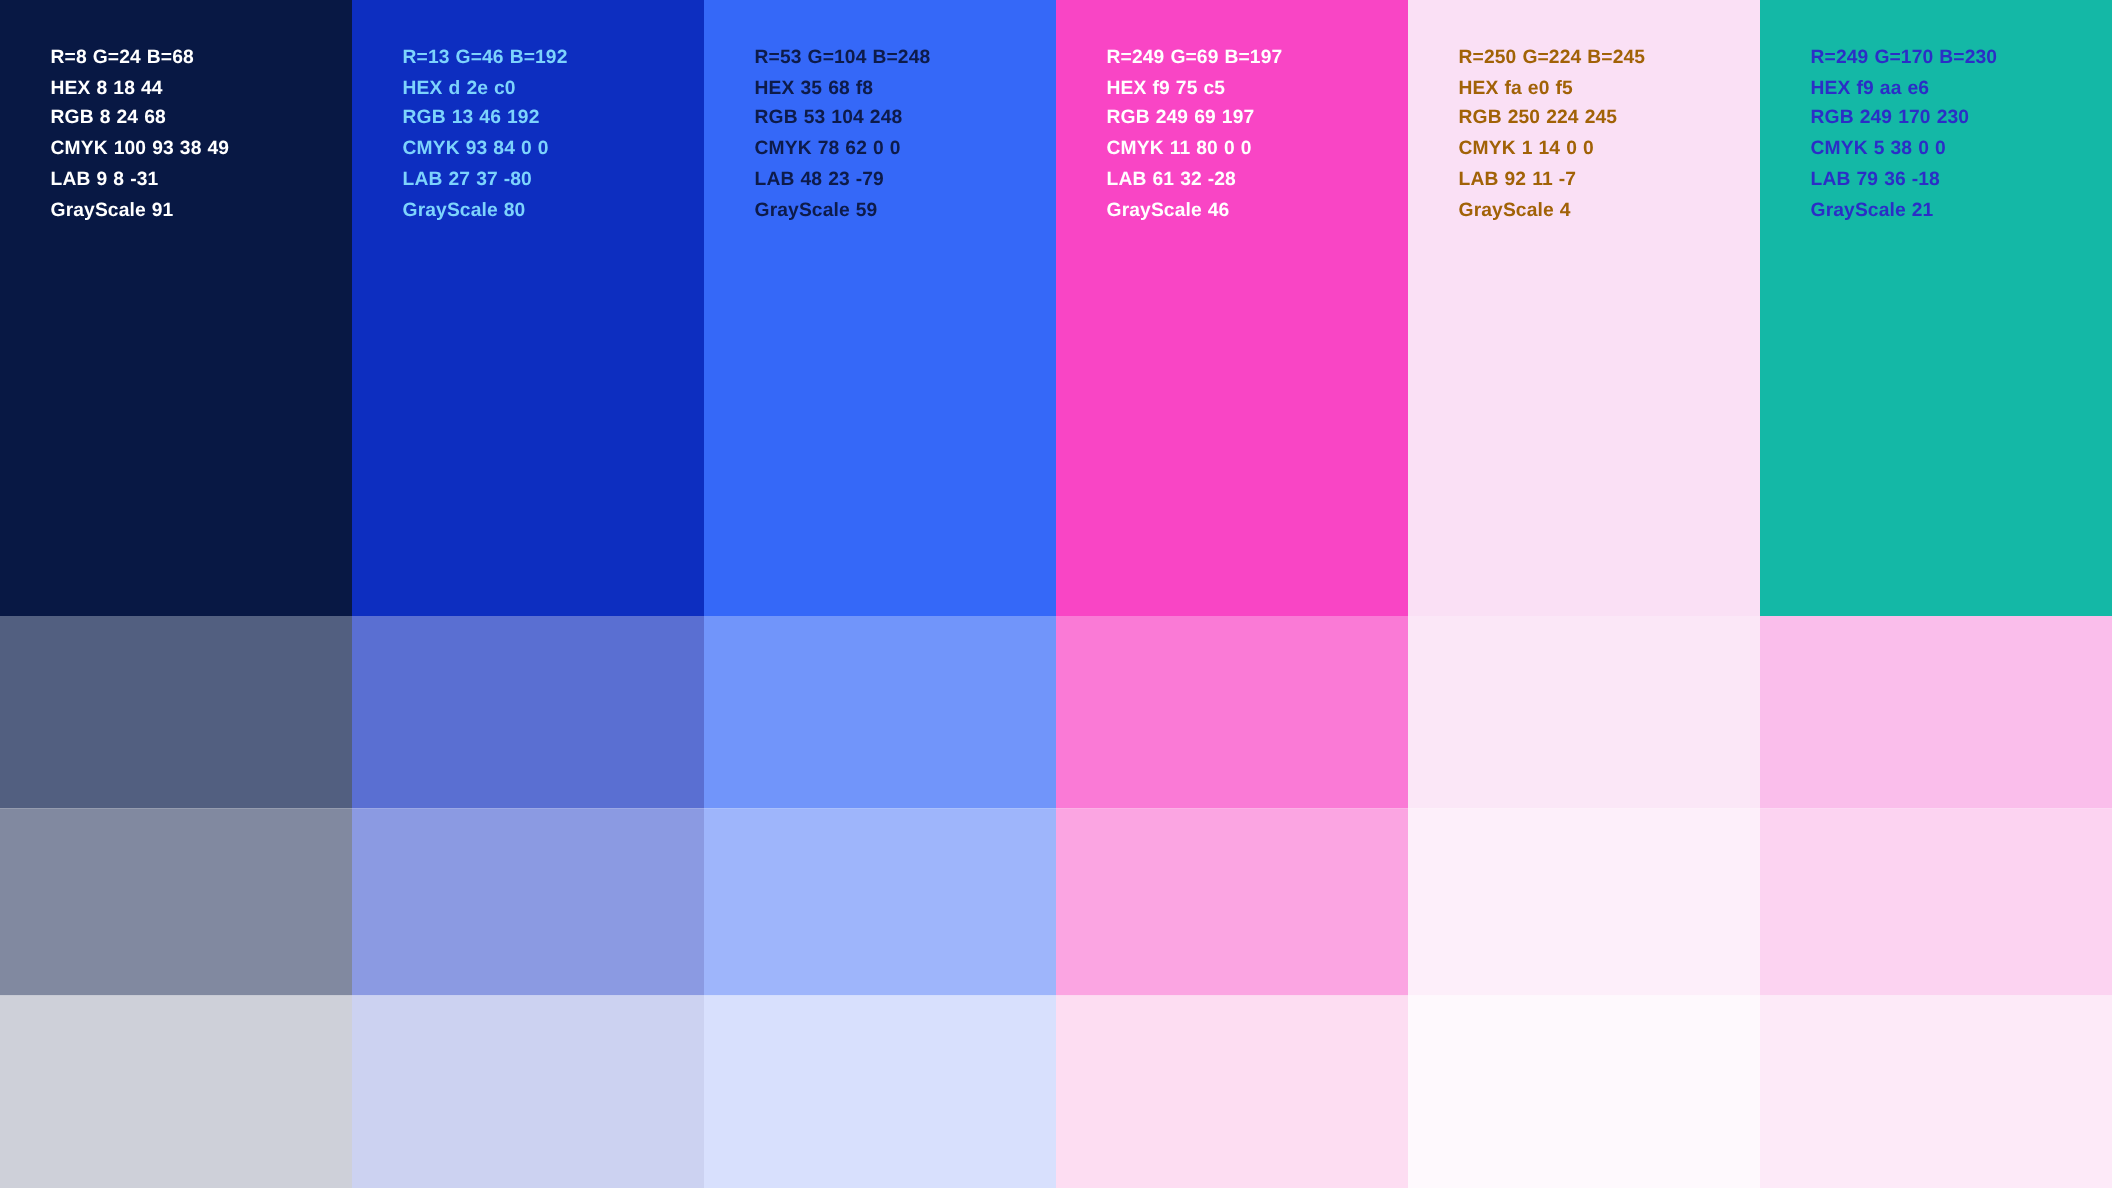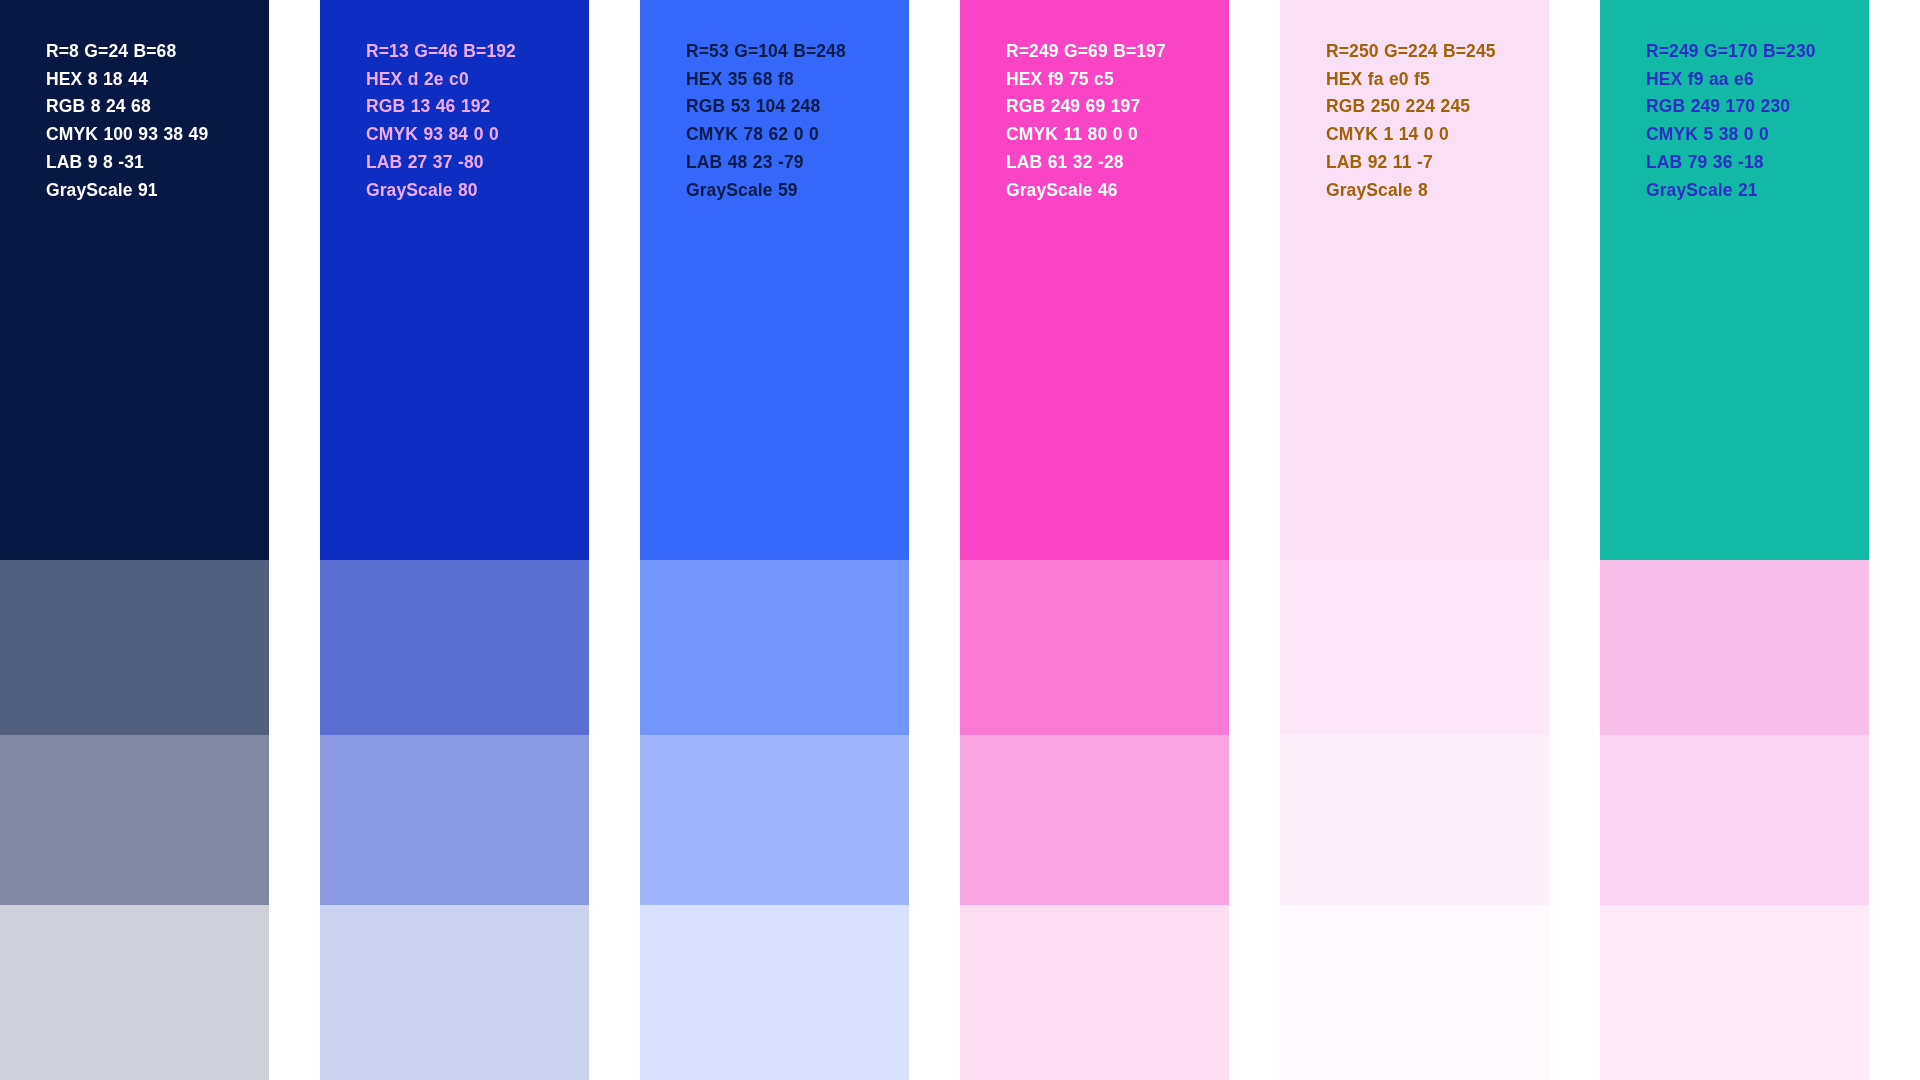--- a/index.html
+++ b/index.html
@@ -15,21 +15,21 @@
 
   #palette-grid {
     width: 1920px;
     height: 1080px;
     display: grid;
     grid-template-columns: repeat(6, 320px);
     grid-template-rows: 560px 175px 170px 175px;
   }
 
   .swatch-cell {
-    width: 269px;
+    width: 320px;
     position: relative;
   }
 
   .swatch-base {
     padding: 38px 0 0 46px;
   }
 
   .swatch-info {
     display: block;
     width: 250px;
@@ -53,21 +53,21 @@
       <div class="swatch-info" style="color: rgb(255, 255, 255);">
         <span class="info-line">R=8 G=24 B=68</span>
         <span class="info-line">HEX 8 18 44</span>
         <span class="info-line">RGB 8 24 68</span>
         <span class="info-line">CMYK 100 93 38 49</span>
         <span class="info-line">LAB 9 8 -31</span>
         <span class="info-line">GrayScale 91</span>
       </div>
     </div>
     <div class="swatch-cell swatch-base" style="background: rgb(13, 46, 192); grid-area: 1 / 2;">
-      <div class="swatch-info" style="color: #f0abfc;">
+      <div class="swatch-info" style="color: #7dd3fc;">
         <span class="info-line">R=13 G=46 B=192</span>
         <span class="info-line">HEX d 2e c0</span>
         <span class="info-line">RGB 13 46 192</span>
         <span class="info-line">CMYK 93 84 0 0</span>
         <span class="info-line">LAB 27 37 -80</span>
         <span class="info-line">GrayScale 80</span>
       </div>
     </div>
     <div class="swatch-cell swatch-base" style="background: rgb(53, 104, 248); grid-area: 1 / 3;">
       <div class="swatch-info" style="color: rgb(13, 27, 74);">
@@ -89,21 +89,21 @@
         <span class="info-line">GrayScale 46</span>
       </div>
     </div>
     <div class="swatch-cell swatch-base" style="background: rgb(250, 224, 245); grid-area: 1 / 5;">
       <div class="swatch-info" style="color: #a16207;">
         <span class="info-line">R=250 G=224 B=245</span>
         <span class="info-line">HEX fa e0 f5</span>
         <span class="info-line">RGB 250 224 245</span>
         <span class="info-line">CMYK 1 14 0 0</span>
         <span class="info-line">LAB 92 11 -7</span>
-        <span class="info-line">GrayScale 8</span>
+        <span class="info-line">GrayScale 4</span>
       </div>
     </div>
     <div class="swatch-cell swatch-base" style="background: #14b8a6; grid-area: 1 / 6;">
       <div class="swatch-info" style="color: rgb(43, 46, 198);">
         <span class="info-line">R=249 G=170 B=230</span>
         <span class="info-line">HEX f9 aa e6</span>
         <span class="info-line">RGB 249 170 230</span>
         <span class="info-line">CMYK 5 38 0 0</span>
         <span class="info-line">LAB 79 36 -18</span>
         <span class="info-line">GrayScale 21</span>

